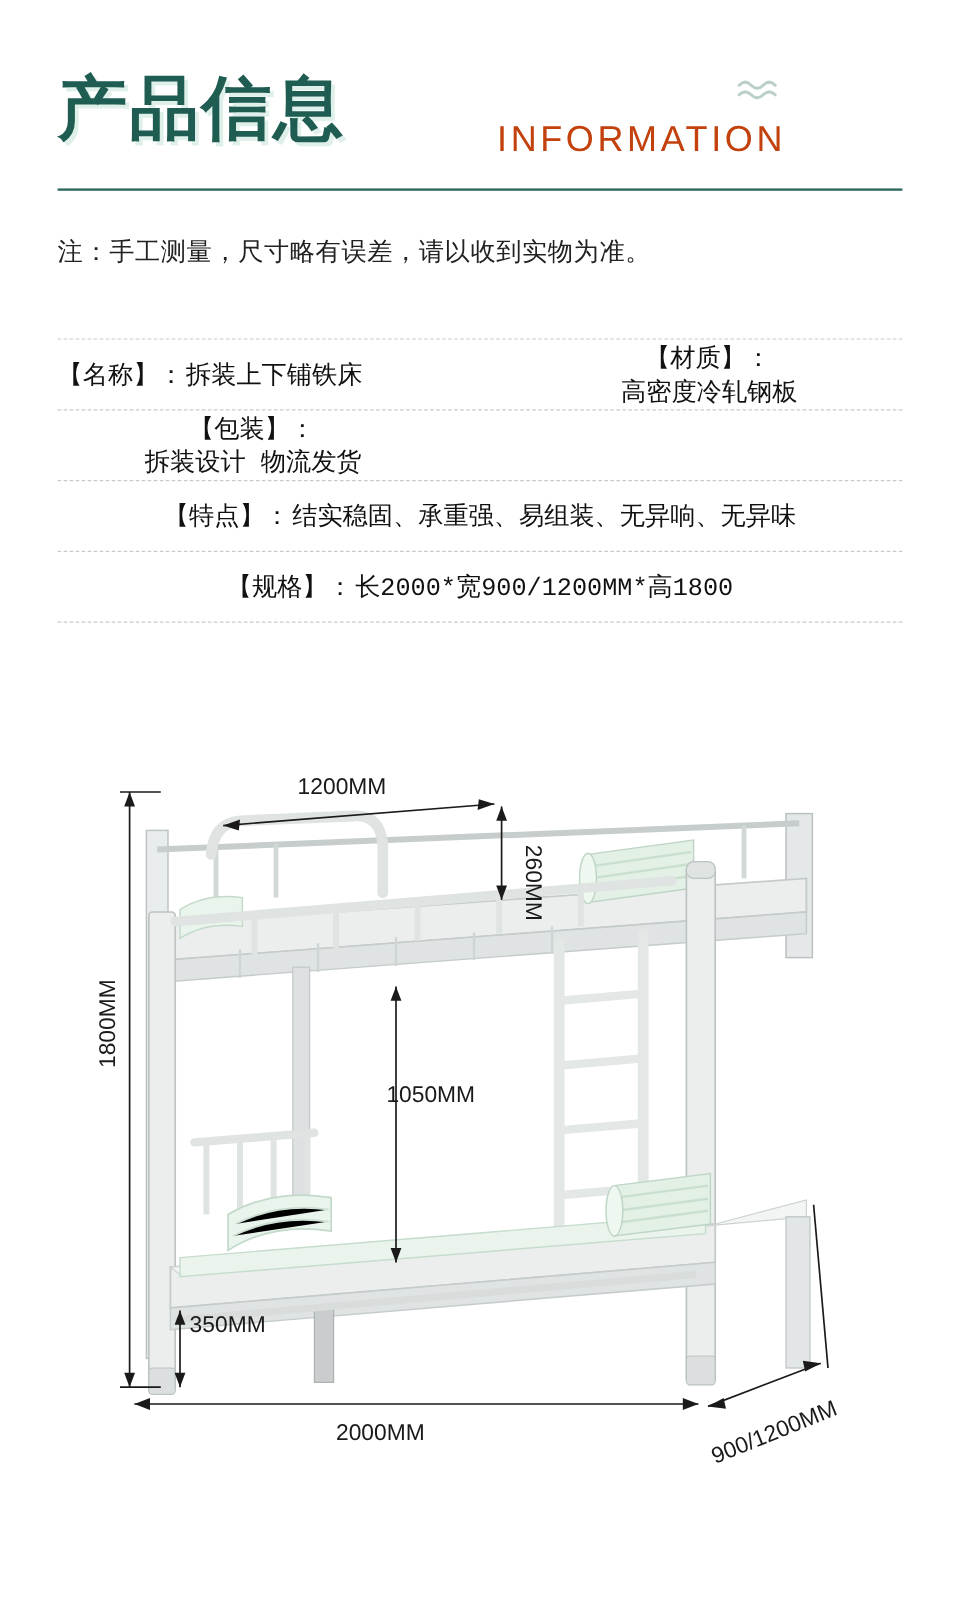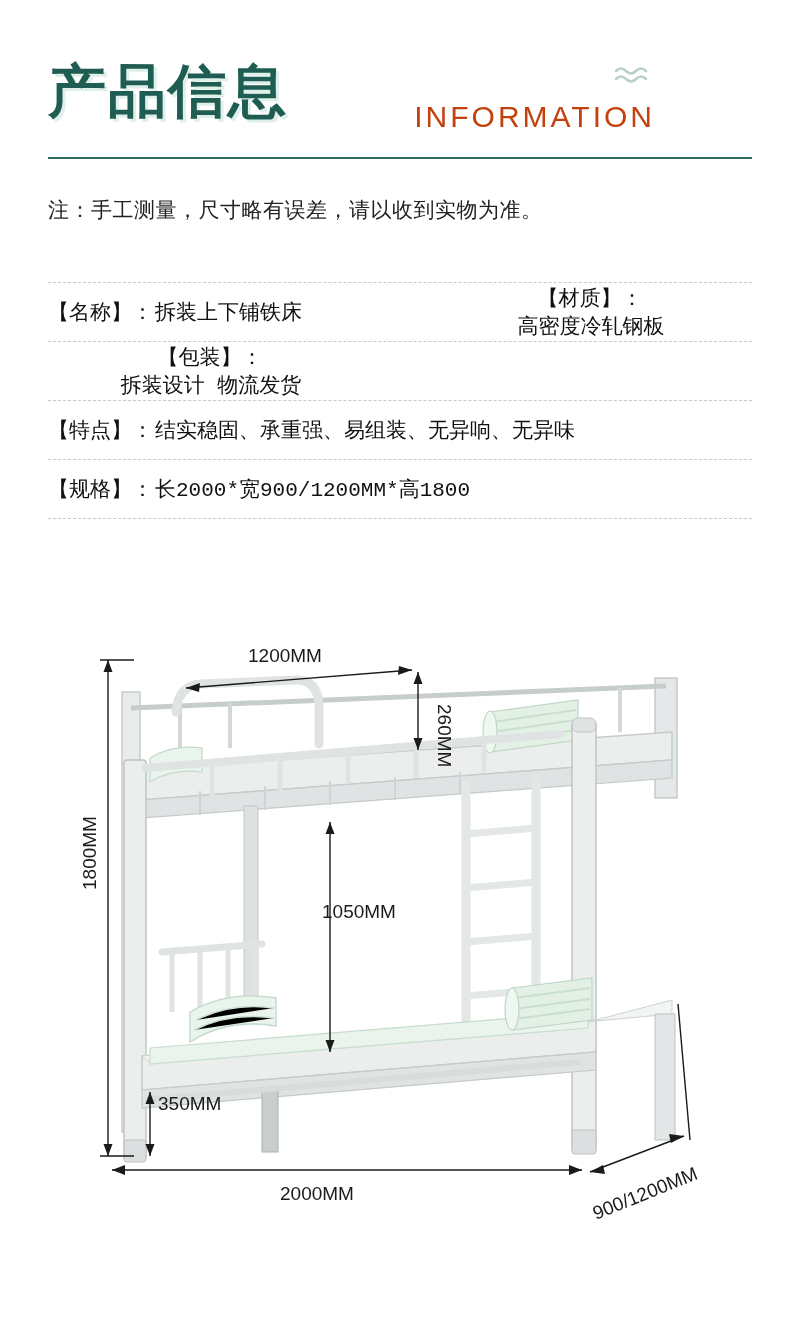--- a/index.html
+++ b/index.html
@@ -89,21 +89,21 @@
     border-top: 1px dashed #c9c9c9;
   }
   .spec-cell {
     display: flex;
     align-items: center;
     font-size: 21px;
     white-space: nowrap;
   }
   .spec-cell.left  { width: 380px; }
   .spec-cell.right { width: 324px; flex-direction: column; }
-  .spec-cell.full  { width: 704px; }
+  .spec-cell.full  { width: 704px; justify-content: center; }
   .spec-key {
     font-weight: normal;
     color: #111;
   }
   .spec-val {
     color: #111;
     margin-left: 2px;
   }
 
   

